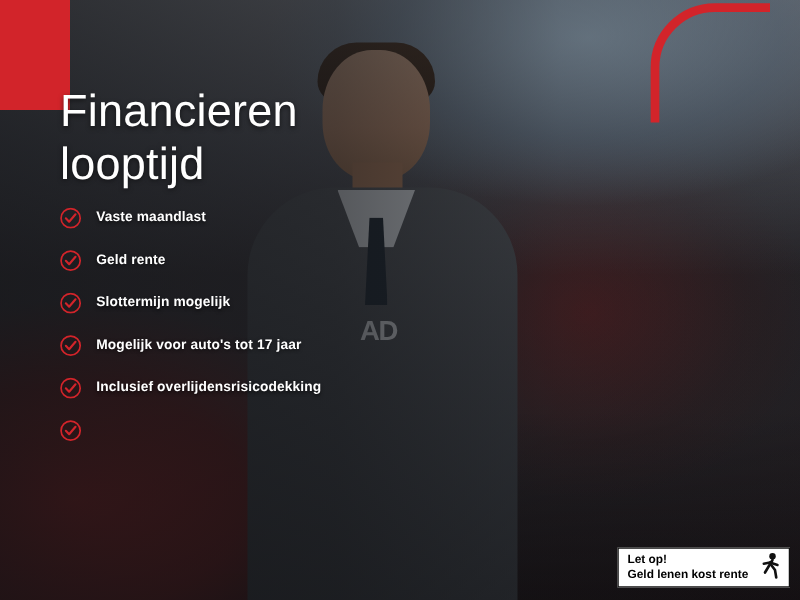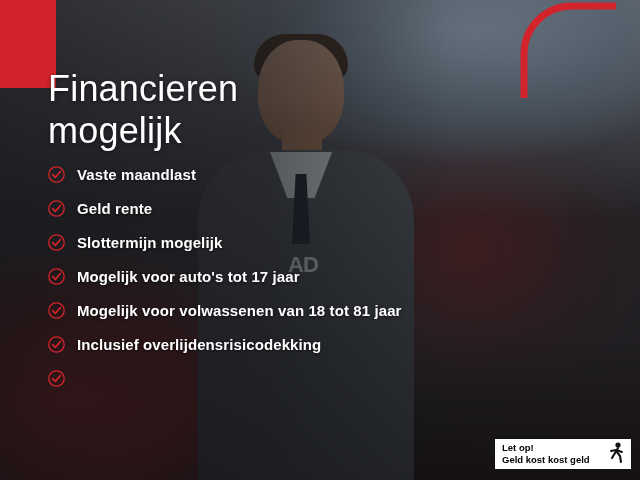--- a/index.html
+++ b/index.html
@@ -122,21 +122,21 @@
     height: 32px;
     margin-bottom: 2px;
   }
   .bullet .check {
     flex: 0 0 auto;
     width: 17px; height: 17px;
     margin-right: 12px;
   }
   .bullet .text {
     color: #ffffff;
-    font-size: 15px;
+    font-size: 11px;
     font-weight: 600;
     letter-spacing: 0.1px;
     text-shadow: 0 1px 3px rgba(0,0,0,0.6);
     white-space: nowrap;
   }
 
   
   .warning {
     position: absolute;
     right: 8px; bottom: 10px;
@@ -180,21 +180,21 @@
   <div class="scrim"></div>
 
   <div class="corner-square"></div>
 
   <svg class="arc" viewBox="0 0 110 110">
     <path d="M 8 96 L 8 52 A 48 48 0 0 1 56 4 L 100 4" fill="none" stroke="#d2242a" stroke-width="7"></path>
   </svg>
 
   <div class="headline">
     <div>Financieren</div>
-    <div>mogelijk</div>
+    <div>looptijd</div>
   </div>
 
   <div class="bullets">
 
     <div class="bullet">
       <svg class="check" viewBox="0 0 20 20">
         <circle cx="10" cy="10" r="9" fill="none" stroke="#d2242a" stroke-width="1.6"></circle>
         <path d="M5.5 10.2 L8.6 13.4 L14.6 6.4" fill="none" stroke="#d2242a" stroke-width="2" stroke-linecap="round" stroke-linejoin="round"></path>
       </svg>
       <span class="text">Vaste maandlast</span>
@@ -218,27 +218,20 @@
 
     <div class="bullet">
       <svg class="check" viewBox="0 0 20 20">
         <circle cx="10" cy="10" r="9" fill="none" stroke="#d2242a" stroke-width="1.6"></circle>
         <path d="M5.5 10.2 L8.6 13.4 L14.6 6.4" fill="none" stroke="#d2242a" stroke-width="2" stroke-linecap="round" stroke-linejoin="round"></path>
       </svg>
       <span class="text">Mogelijk voor auto's tot 17 jaar</span>
     </div>
 
 
-    <div class="bullet">
-      <svg class="check" viewBox="0 0 20 20">
-        <circle cx="10" cy="10" r="9" fill="none" stroke="#d2242a" stroke-width="1.6"></circle>
-        <path d="M5.5 10.2 L8.6 13.4 L14.6 6.4" fill="none" stroke="#d2242a" stroke-width="2" stroke-linecap="round" stroke-linejoin="round"></path>
-      </svg>
-      <span class="text">Mogelijk voor volwassenen van 18 tot 81 jaar</span>
-    </div>
 
     <div class="bullet">
       <svg class="check" viewBox="0 0 20 20">
         <circle cx="10" cy="10" r="9" fill="none" stroke="#d2242a" stroke-width="1.6"></circle>
         <path d="M5.5 10.2 L8.6 13.4 L14.6 6.4" fill="none" stroke="#d2242a" stroke-width="2" stroke-linecap="round" stroke-linejoin="round"></path>
       </svg>
       <span class="text">Inclusief overlijdensrisicodekking</span>
     </div>
 
     <div class="bullet">
@@ -246,21 +239,21 @@
         <circle cx="10" cy="10" r="9" fill="none" stroke="#d2242a" stroke-width="1.6"></circle>
         <path d="M5.5 10.2 L8.6 13.4 L14.6 6.4" fill="none" stroke="#d2242a" stroke-width="2" stroke-linecap="round" stroke-linejoin="round"></path>
       </svg>
     </div>
 
   </div>
 
   <div class="warning">
     <div class="wtext">
       <div>Let op!</div>
-      <div>Geld kost kost geld</div>
+      <div>Geld lenen kost rente</div>
     </div>
     <svg class="wicon" viewBox="0 0 20 26">
       <circle cx="11" cy="4" r="2.6" fill="#111"></circle>
       <path d="M11 7 L8 12 L5 17" stroke="#111" stroke-width="2.1" fill="none" stroke-linecap="round"></path>
       <path d="M10 11 L13 15 L14 21" stroke="#111" stroke-width="2.1" fill="none" stroke-linecap="round"></path>
       <path d="M9 9 L15 11" stroke="#111" stroke-width="1.9" fill="none" stroke-linecap="round"></path>
       <path d="M9 9 L4 10" stroke="#111" stroke-width="1.9" fill="none" stroke-linecap="round"></path>
     </svg>
   </div>
 

